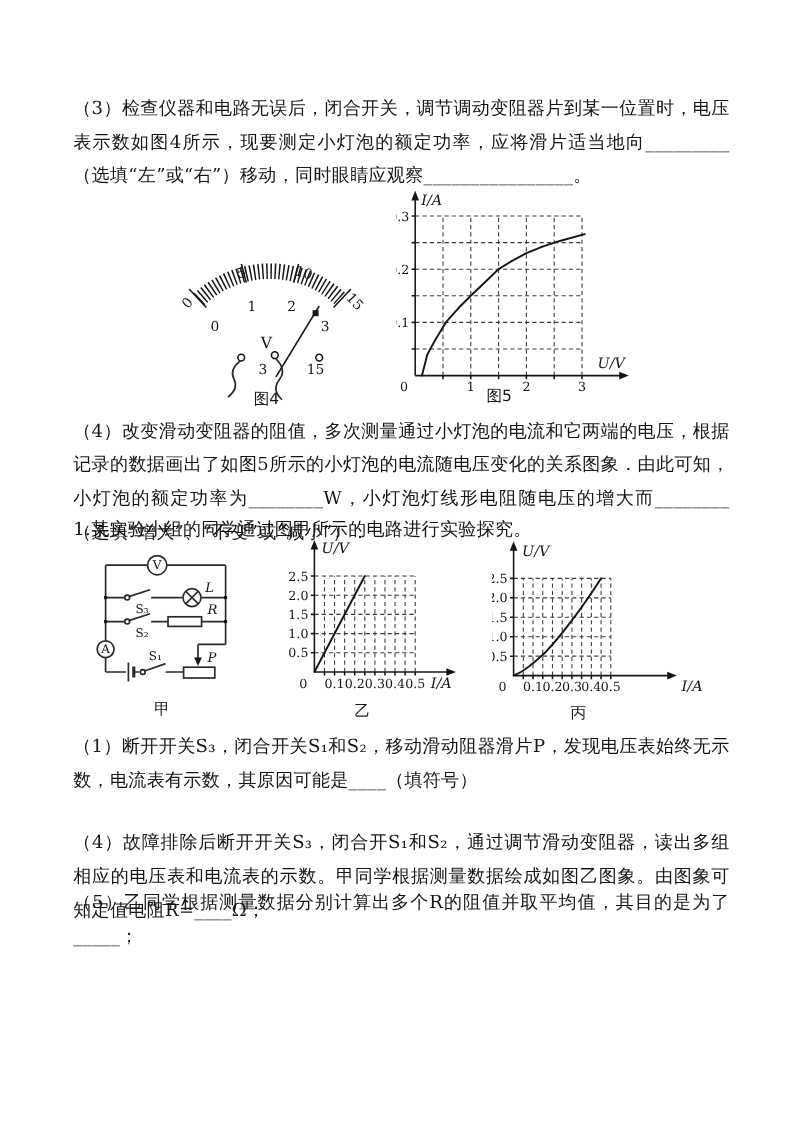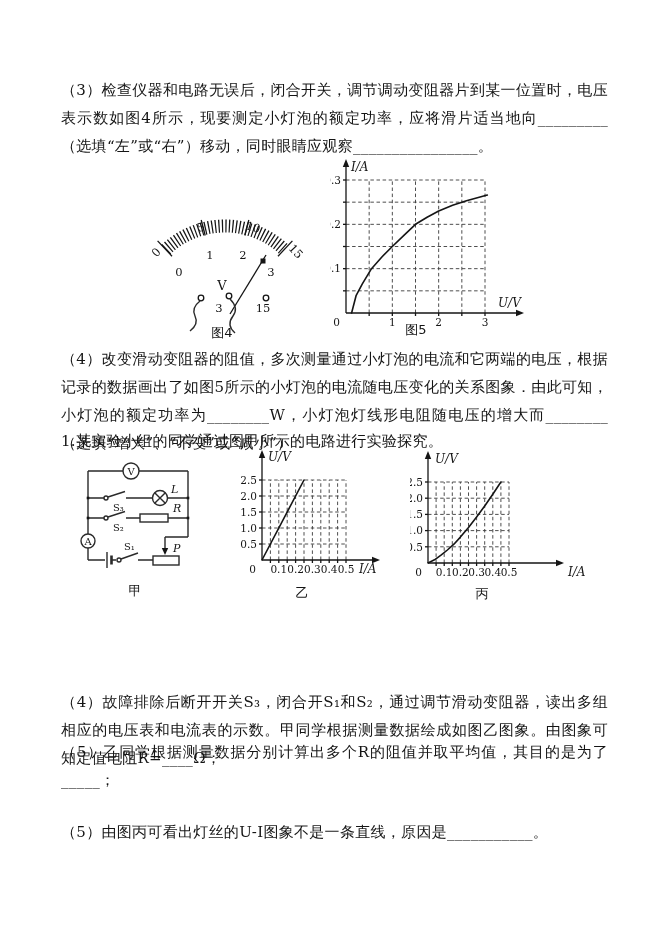--- a/index.html
+++ b/index.html
@@ -251,17 +251,17 @@
       <text x="13" y="68.2" class="tick end">1.5</text>
       <text x="13" y="52" class="tick end">2.0</text>
       <text x="13" y="35.8" class="tick end">2.5</text>
       <text x="12" y="126" class="tick end">0</text>
       <text x="158" y="126" class="alabel">I/A</text>
       <text x="25" y="13" class="alabel">U/V</text>
       <polyline points="18.0,113.0 24.5,109.8 31.0,105.2 37.4,100.0 43.9,94.2 50.4,87.1 58.5,77.4 66.6,67.0 74.7,56.0 82.8,44.3 90.9,32.0" class="curve"></polyline>
       <text x="72" y="148" class="caption mid">丙</text>
     </svg>
 
+  <p class="para" style="top:608px">（1）断开开关S₃，闭合开关S₁和S₂，移动滑动阻器滑片P，发现电压表始终无示数，电流表有示数，其原因可能是____（填符号）</p>
   <p class="para" style="top:688px">（4）故障排除后断开开关S₃，闭合开S₁和S₂，通过调节滑动变阻器，读出多组相应的电压表和电流表的示数。甲同学根据测量数据绘成如图乙图象。由图象可知定值电阻R=____Ω；</p>
   <p class="para" style="top:738px">（5）乙同学根据测量数据分别计算出多个R的阻值并取平均值，其目的是为了_____；</p>
-  <p class="para" style="top:818px">（5）由图丙可看出灯丝的U-I图象不是一条直线，原因是___________。</p>
 
 </div>
 
 </body></html>

